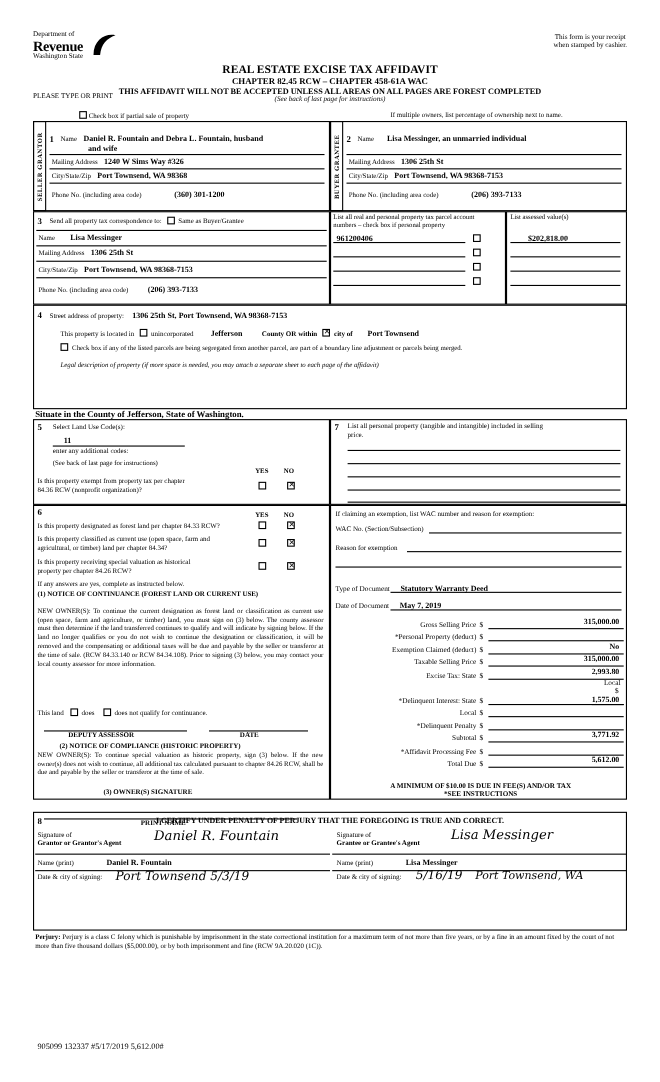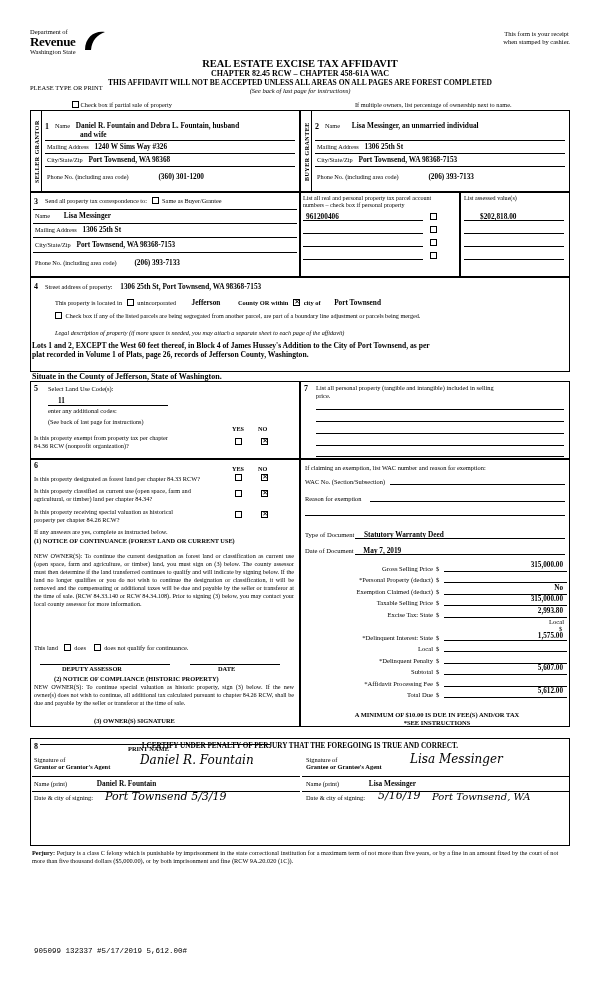--- a/index.html
+++ b/index.html
@@ -202,24 +202,20 @@
     <span style="margin-left:16px;font-weight:bold;">County OR within</span>
     <span class="chk x" style="margin-left:3px;"></span>
     <span style="margin-left:2px;font-weight:bold;">city of</span>
     <span class="val" style="margin-left:12px;">Port Townsend</span>
   </div>
   <div style="position:absolute;left:55px;top:312px;font-size:6.2px;">
     <span class="chk"></span>
     <span style="margin-left:2px;">Check box if any of the listed parcels are being segregated from another parcel, are part of a boundary line adjustment or parcels being merged.</span>
   </div>
   <div style="position:absolute;left:55px;top:329px;font-size:6.2px;font-style:italic;">Legal description of property (if more space is needed, you may attach a separate sheet to each page of the affidavit)</div>
-  <div style="position:absolute;left:32px;top:341px;font-size:7.6px;font-weight:bold;width:538px;line-height:1.25;">
-    <div>Lots 1 and 2, EXCEPT the West 60 feet thereof, in Block 4 of James Hussey's Addition to the City of Port Townsend, as per</div>
-    <div>plat recorded in Volume 1 of Plats, page 26, records of Jefferson County, Washington.</div>
-  </div>
   <div style="position:absolute;left:32px;top:372px;font-size:8px;font-weight:bold;">Situate in the County of Jefferson, State of Washington.</div>
 
   <div class="bx" style="left:30px;top:381px;width:270px;height:78px;"></div>
   <div class="bx" style="left:300px;top:381px;width:270px;height:78px;"></div>
 
   <div class="num" style="position:absolute;left:34px;top:384px;">5</div>
   <div style="position:absolute;left:48px;top:385px;font-size:6.4px;">Select Land Use Code(s):</div>
   <div class="val" style="position:absolute;left:58px;top:396px;">11</div>
   <div style="position:absolute;left:48px;top:405px;width:120px;border-top:1px solid #000;"></div>
   <div style="position:absolute;left:48px;top:407px;font-size:6.4px;">enter any additional codes:</div>
@@ -352,21 +348,21 @@
         <div style="flex: 1 1 0%; border-bottom: 1px solid rgb(0, 0, 0); text-align: right; font-weight: bold; font-size: 7.2px; padding-right: 4px; height: 10px;"></div>
       </div>
       <div class="money-row" style="display: flex; align-items: flex-end; height: 11.5px; font-size: 6.6px;">
         <div style="width: 128px; text-align: right; padding-right: 3px;">*Delinquent Penalty</div>
         <div style="width: 8px;">$</div>
         <div style="flex: 1 1 0%; border-bottom: 1px solid rgb(0, 0, 0); text-align: right; font-weight: bold; font-size: 7.2px; padding-right: 4px; height: 10px;"></div>
       </div>
       <div class="money-row" style="display: flex; align-items: flex-end; height: 11.5px; font-size: 6.6px;">
         <div style="width: 128px; text-align: right; padding-right: 3px;">Subtotal</div>
         <div style="width: 8px;">$</div>
-        <div style="flex: 1 1 0%; border-bottom: 1px solid rgb(0, 0, 0); text-align: right; font-weight: bold; font-size: 7.2px; padding-right: 4px; height: 10px;">5,607.00</div>
+        <div style="flex: 1 1 0%; border-bottom: 1px solid rgb(0, 0, 0); text-align: right; font-weight: bold; font-size: 7.2px; padding-right: 4px; height: 10px;">3,771.92</div>
       </div>
       <div class="money-row" style="display: flex; align-items: flex-end; height: 11.5px; font-size: 6.6px;">
         <div style="width: 128px; text-align: right; padding-right: 3px;">*Affidavit Processing Fee</div>
         <div style="width: 8px;">$</div>
         <div style="flex: 1 1 0%; border-bottom: 1px solid rgb(0, 0, 0); text-align: right; font-weight: bold; font-size: 7.2px; padding-right: 4px; height: 10px;"></div>
       </div>
       <div class="money-row" style="display: flex; align-items: flex-end; height: 11.5px; font-size: 6.6px;">
         <div style="width: 128px; text-align: right; padding-right: 3px;">Total Due</div>
         <div style="width: 8px;">$</div>
         <div style="flex: 1 1 0%; border-bottom: 1px solid rgb(0, 0, 0); text-align: right; font-weight: bold; font-size: 7.2px; padding-right: 4px; height: 10px;">5,612.00</div>
@@ -409,15 +405,15 @@
   <div class="hand" style="position:absolute;left:105px;top:790px;font-size:11px;">Port Townsend  5/3/19</div>
   <div style="position:absolute;left:306px;top:794px;font-size:6.4px;">Date &amp; city of signing:</div>
   <div class="hand" style="position:absolute;left:378px;top:789px;font-size:11px;">5/16/19</div>
   <div class="hand" style="position:absolute;left:432px;top:791px;font-size:10px;">Port Townsend, WA</div>
 
   <div style="position:absolute;left:32px;top:849px;width:538px;font-size:6.3px;line-height:1.3;">
     <span style="font-weight:bold;">Perjury:</span>
     <span>Perjury is a class C felony which is punishable by imprisonment in the state correctional institution for a maximum term of not more than five years, or by a fine in an amount fixed by the court of not more than five thousand dollars ($5,000.00), or by both imprisonment and fine (RCW 9A.20.020 (1C)).</span>
   </div>
 
-  <div style="position:absolute;left:34px;top:947px;font-size:7.5px;font-family:Liberation Mono, monospace;">905099  132337  #5/17/2019  5,612.00#</div>
+  <div style="position:absolute;left:34px;top:947px;font-size:7.5px;font-family:Liberation Serif, serif;">905099  132337  #5/17/2019  5,612.00#</div>
 
 </div>
 
 </body></html>

